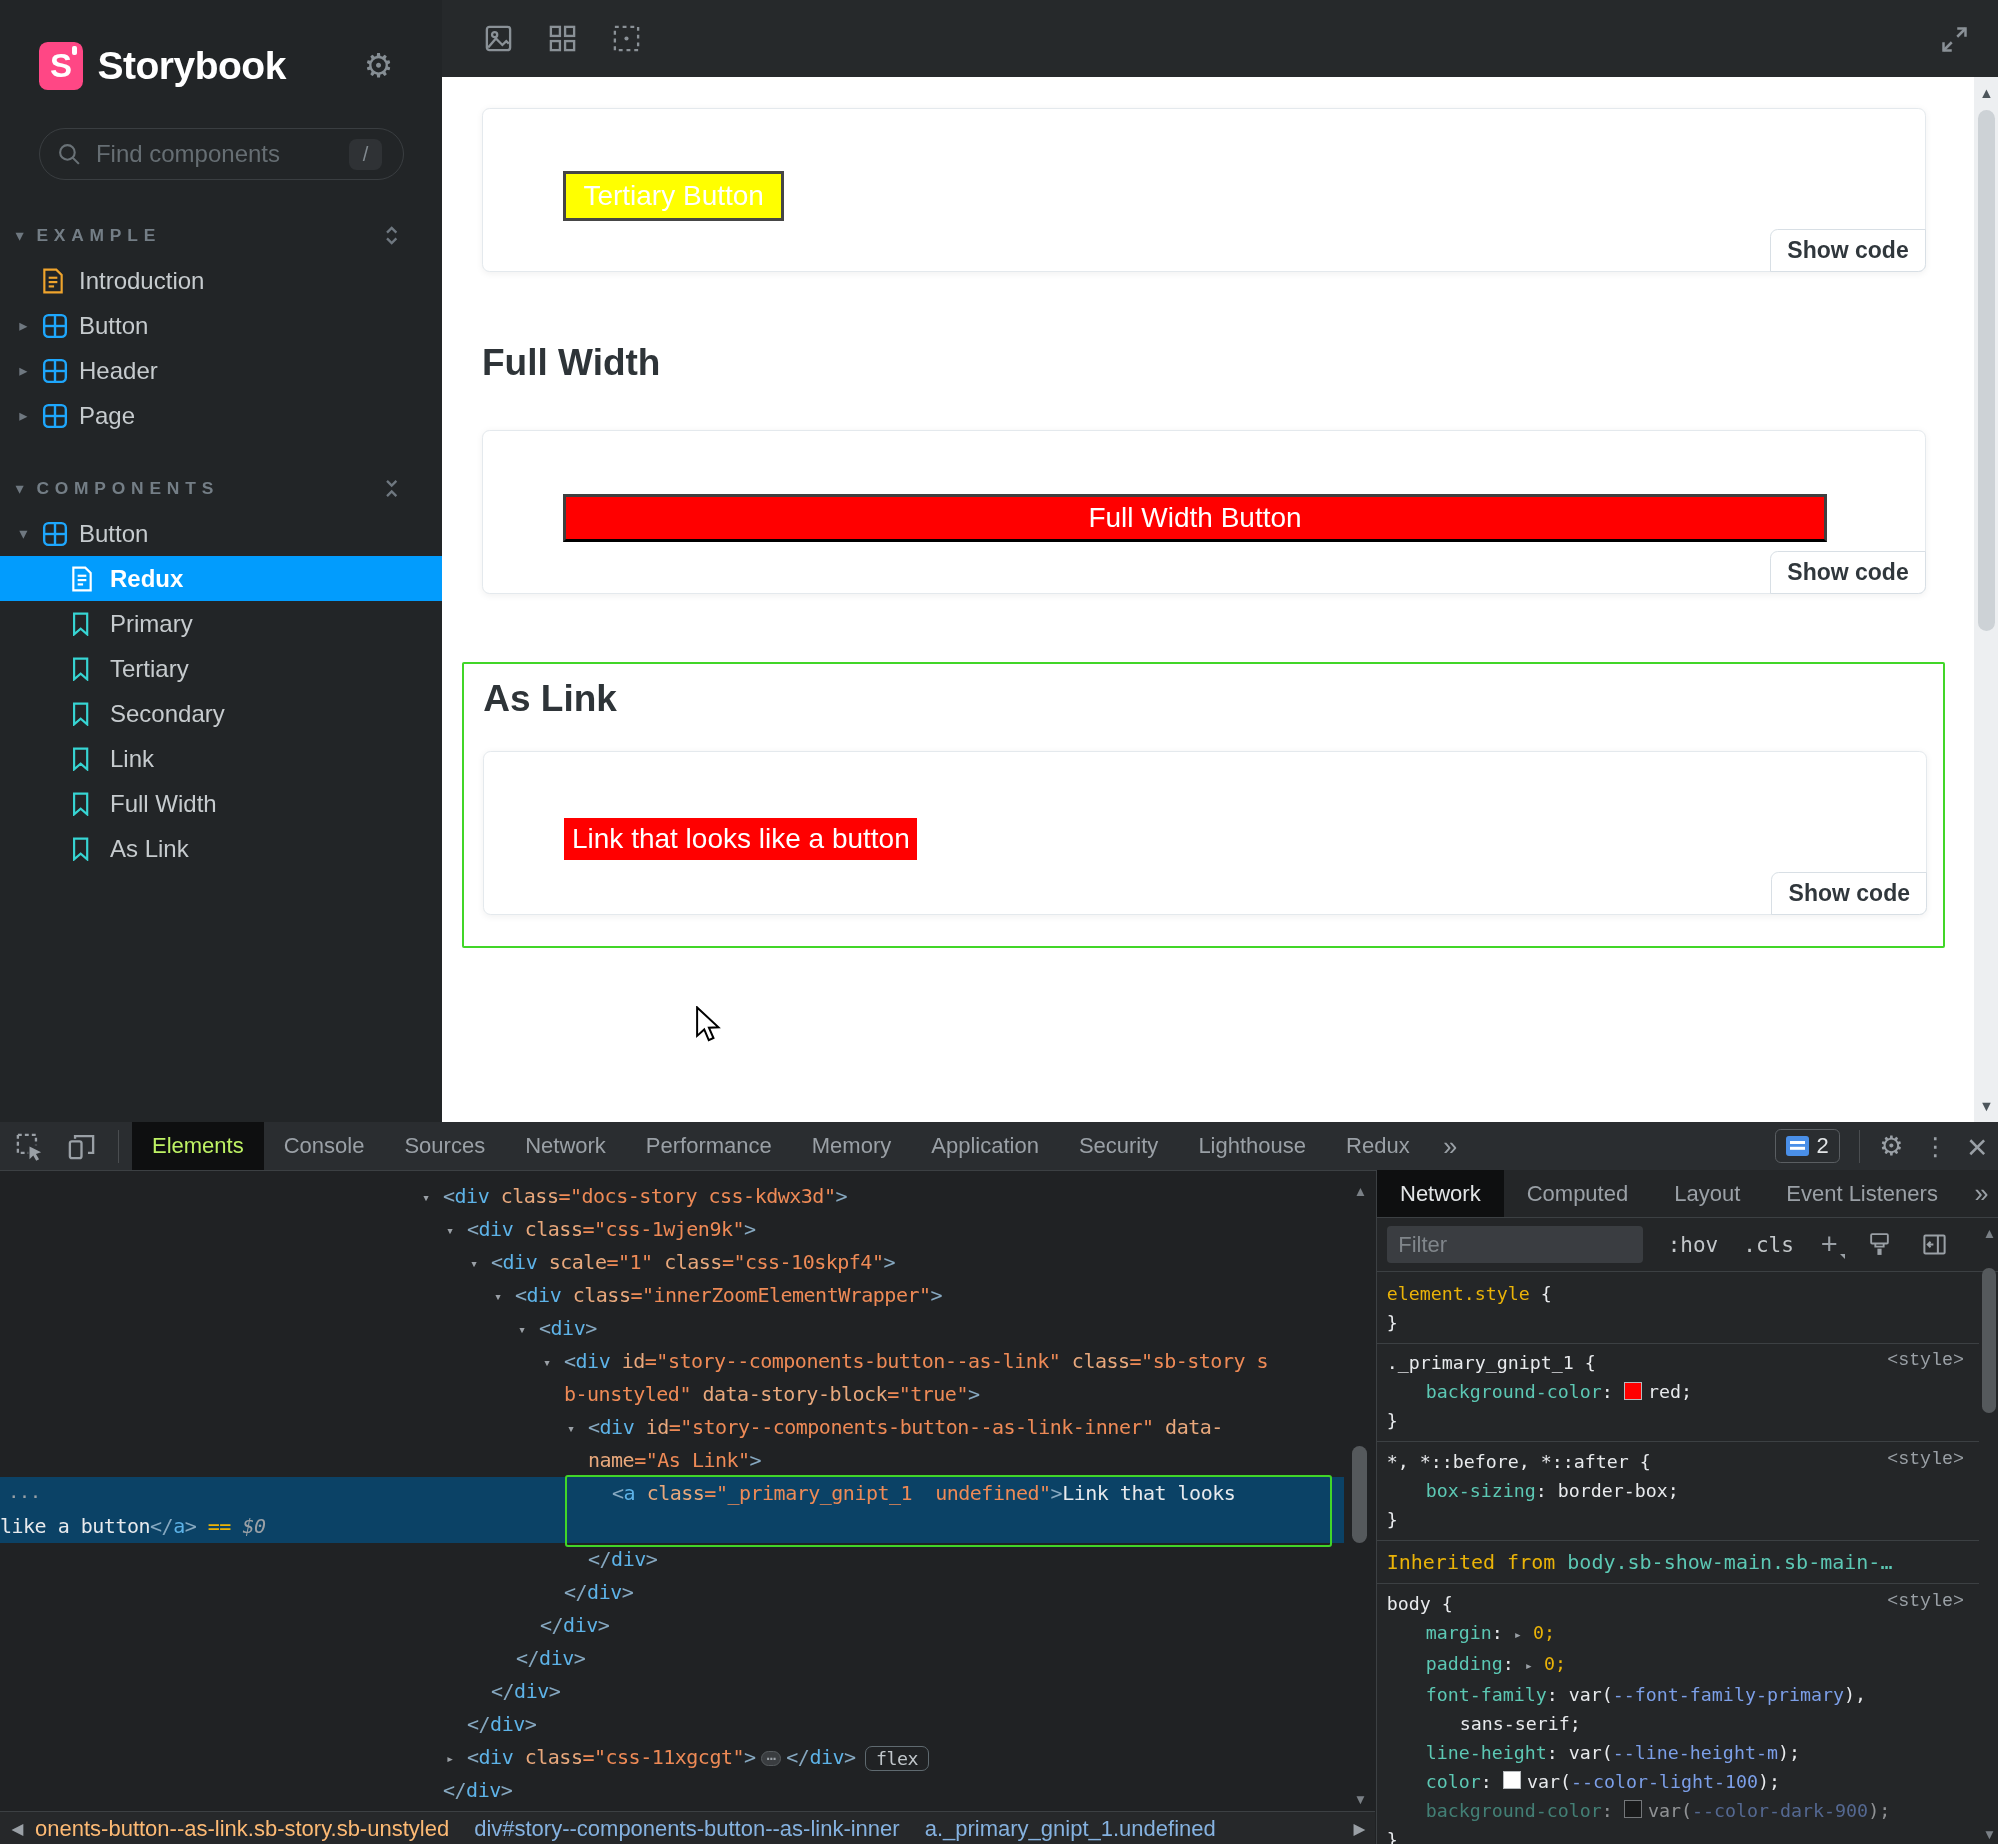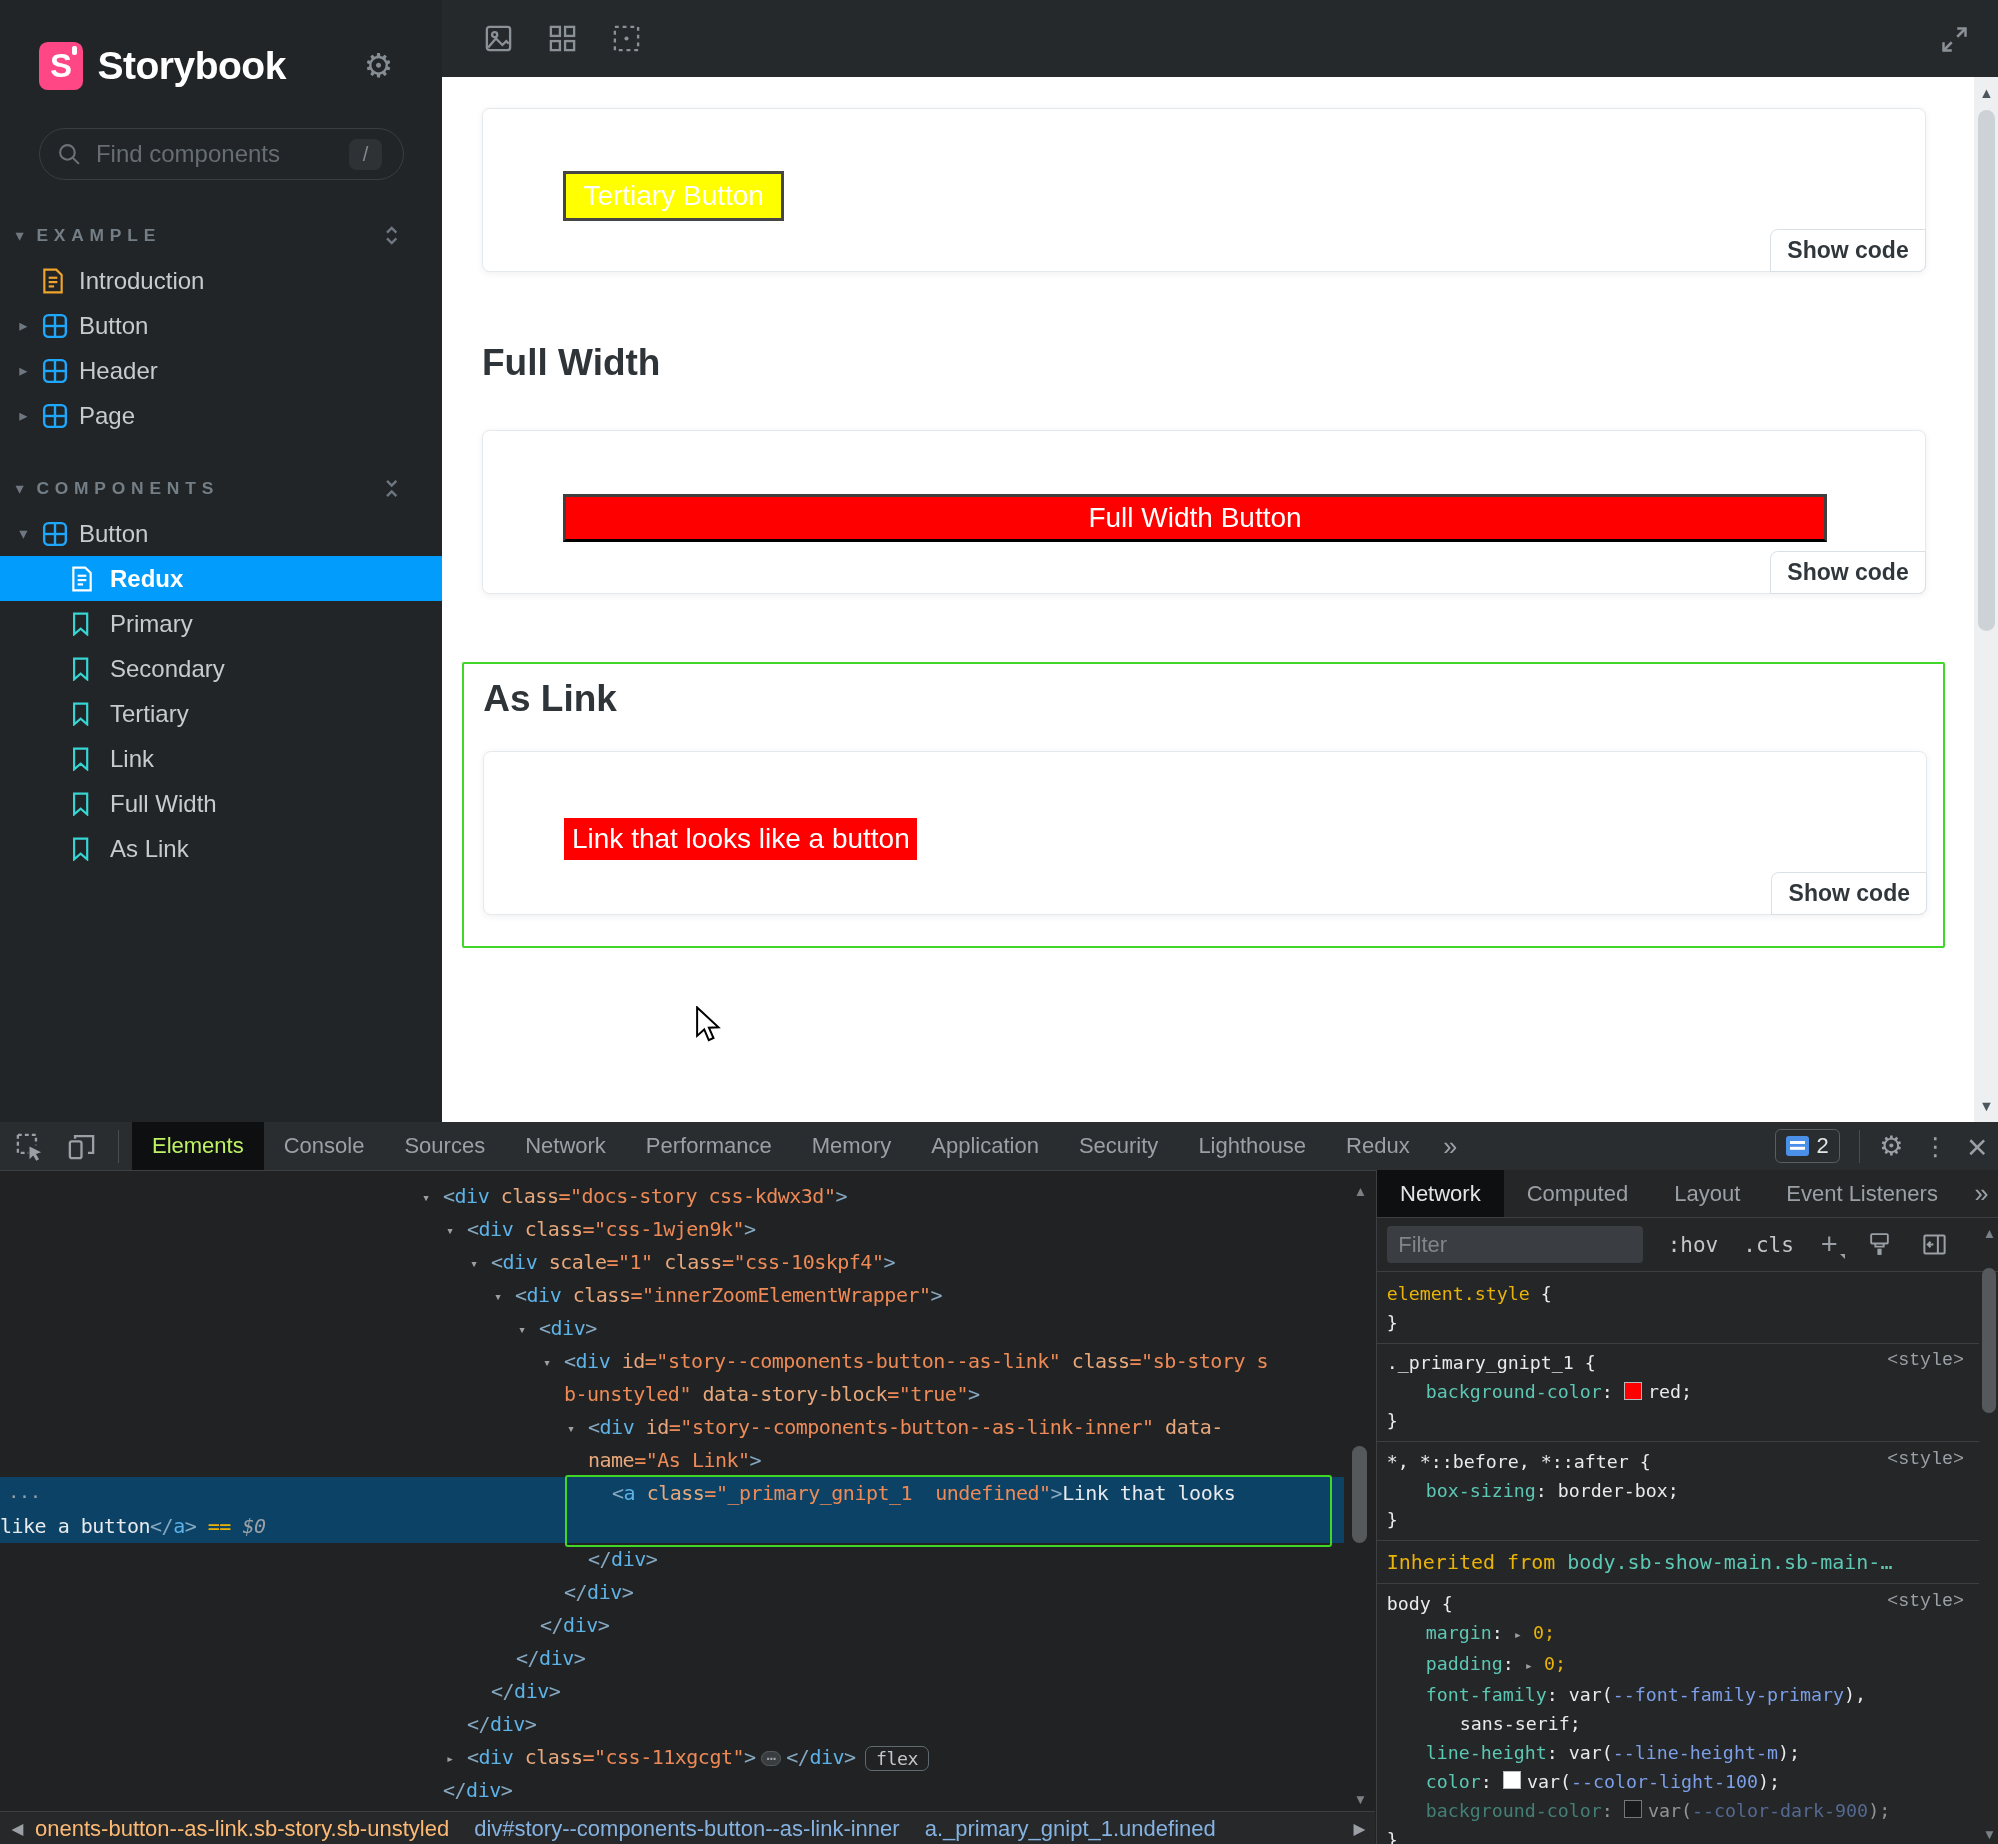--- a/index.html
+++ b/index.html
@@ -236,29 +236,29 @@
             </svg>
           </span>
           <span class="row-label">Primary</span>
         </div>
         <div class="sb-row lvl1">
           <span class="row-icon">
             <svg width="19.3" height="24" viewBox="0 0 16 22" fill="none" stroke="#37D5D3" stroke-width="2">
               <path d="M2 1.5 h12 v19 l-6 -5.2 -6 5.2 Z"></path>
             </svg>
           </span>
+          <span class="row-label">Tertiary</span>
+        </div>
+        <div class="sb-row lvl1">
+          <span class="row-icon">
+            <svg width="19.3" height="24" viewBox="0 0 16 22" fill="none" stroke="#37D5D3" stroke-width="2">
+              <path d="M2 1.5 h12 v19 l-6 -5.2 -6 5.2 Z"></path>
+            </svg>
+          </span>
           <span class="row-label">Secondary</span>
-        </div>
-        <div class="sb-row lvl1">
-          <span class="row-icon">
-            <svg width="19.3" height="24" viewBox="0 0 16 22" fill="none" stroke="#37D5D3" stroke-width="2">
-              <path d="M2 1.5 h12 v19 l-6 -5.2 -6 5.2 Z"></path>
-            </svg>
-          </span>
-          <span class="row-label">Tertiary</span>
         </div>
         <div class="sb-row lvl1">
           <span class="row-icon">
             <svg width="19.3" height="24" viewBox="0 0 16 22" fill="none" stroke="#37D5D3" stroke-width="2">
               <path d="M2 1.5 h12 v19 l-6 -5.2 -6 5.2 Z"></path>
             </svg>
           </span>
           <span class="row-label">Link</span>
         </div>
         <div class="sb-row lvl1">

